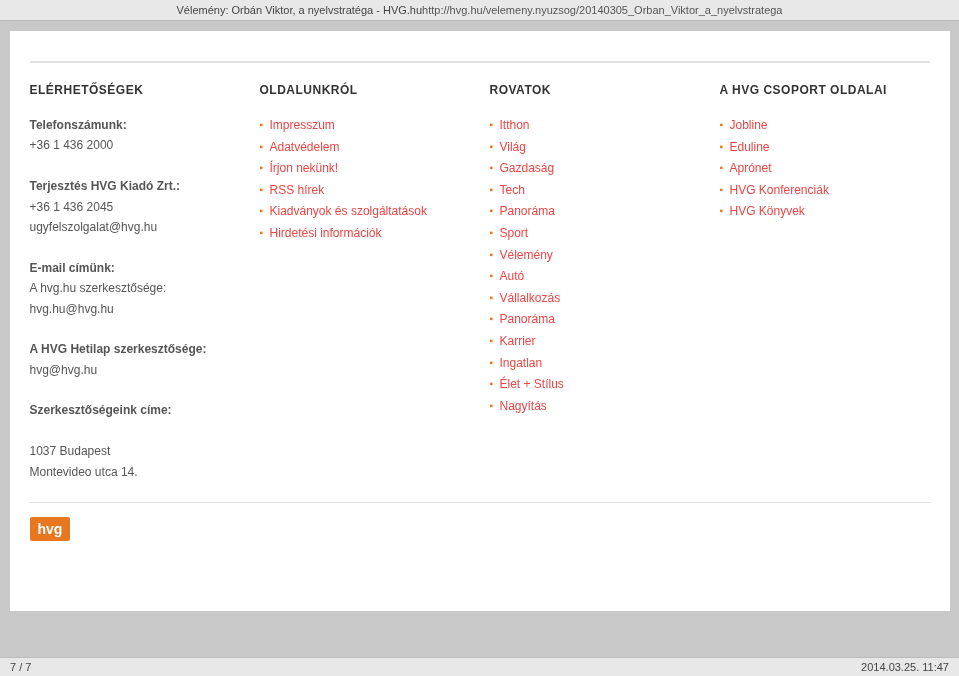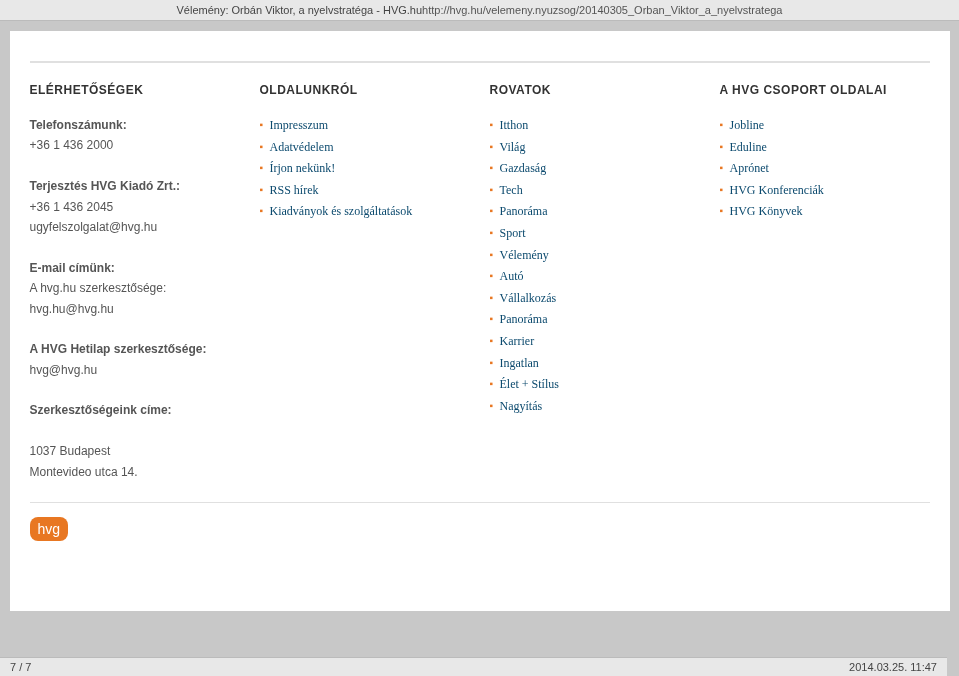--- a/index.html
+++ b/index.html
@@ -68,56 +68,55 @@
     }
     .bullet-list li::before {
       content: '▪';
       color: #e87722;
       position: absolute;
       left: 0;
       font-size: 10px;
       top: 1px;
     }
     .bullet-list li a {
-      color: #0c4a6e;
+      color: #ef4444;
       text-decoration: none;
-      font-family: Liberation Serif, serif;
     }
     .footer-bottom {
       margin-top: 20px;
       padding-top: 14px;
       display: flex;
       align-items: center;
       gap: 10px;
       border-top: 1px solid #e0e0e0;
     }
     .hvg-logo {
       background: #e87722;
       color: white;
-      font-weight: normal;
+      font-weight: bold;
       font-size: 14px;
       padding: 4px 8px;
-      border-radius: 8px;
+      border-radius: 2px;
     }
     .copyright-text {
       font-size: 12px;
       color: #666;
     }
     .status-bar {
       background: #e8e8e8;
       border-top: 1px solid #bbb;
       padding: 3px 10px;
       display: flex;
       justify-content: space-between;
       font-size: 11px;
       color: #444;
       position: fixed;
       bottom: 0;
       left: 0;
-      right: 12px;
+      right: 0;
     }
   </style>
 </head>
 <body>
 
 <div class="browser-bar">
   <span class="title">Vélemény: Orbán Viktor, a nyelvstratéga - HVG.hu</span>
   <span class="url">http://hvg.hu/velemeny.nyuzsog/20140305_Orban_Viktor_a_nyelvstratega</span>
 </div>
 
@@ -144,20 +143,21 @@
     </div>
 
     <div class="footer-section">
       <h3>OLDALUNKRÓL</h3>
       <ul class="bullet-list">
         <li><a href="#">Impresszum</a></li>
         <li><a href="#">Adatvédelem</a></li>
         <li><a href="#">Írjon nekünk!</a></li>
         <li><a href="#">RSS hírek</a></li>
         <li><a href="#">Kiadványok és szolgáltatások</a></li>
+        <li><a href="#">Hirdetési információk</a></li>
       </ul>
     </div>
 
     <div class="footer-section">
       <h3>ROVATOK</h3>
       <ul class="bullet-list">
         <li><a href="#">Itthon</a></li>
         <li><a href="#">Világ</a></li>
         <li><a href="#">Gazdaság</a></li>
         <li><a href="#">Tech</a></li>

